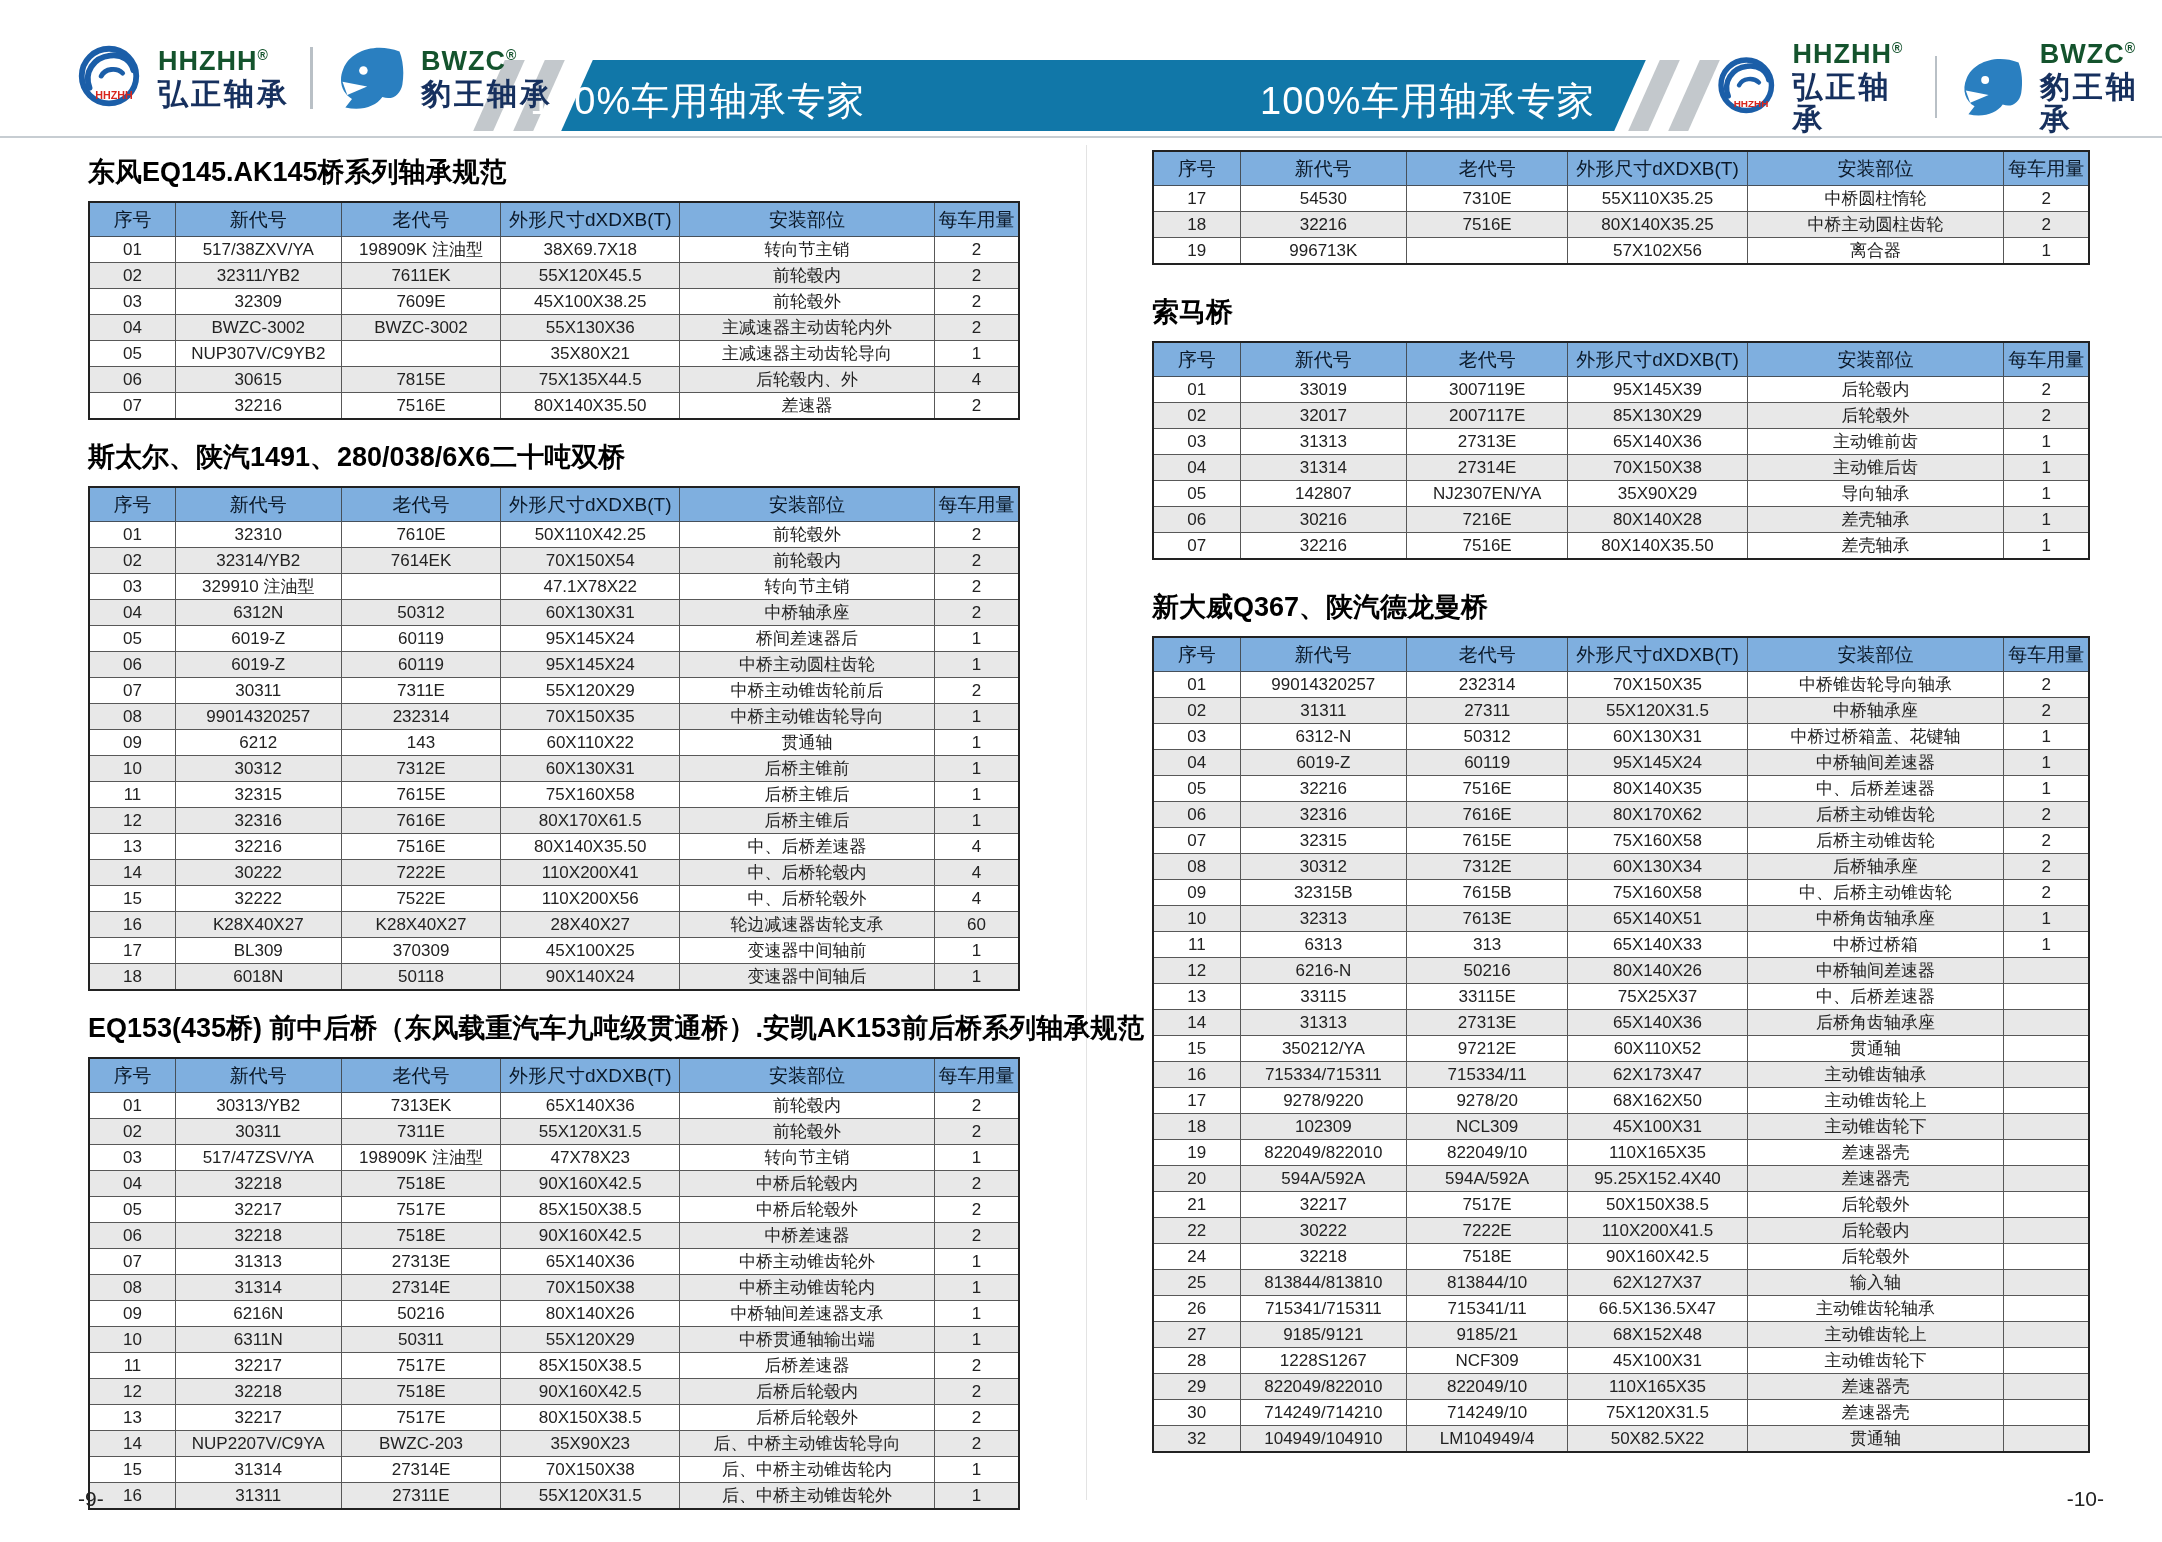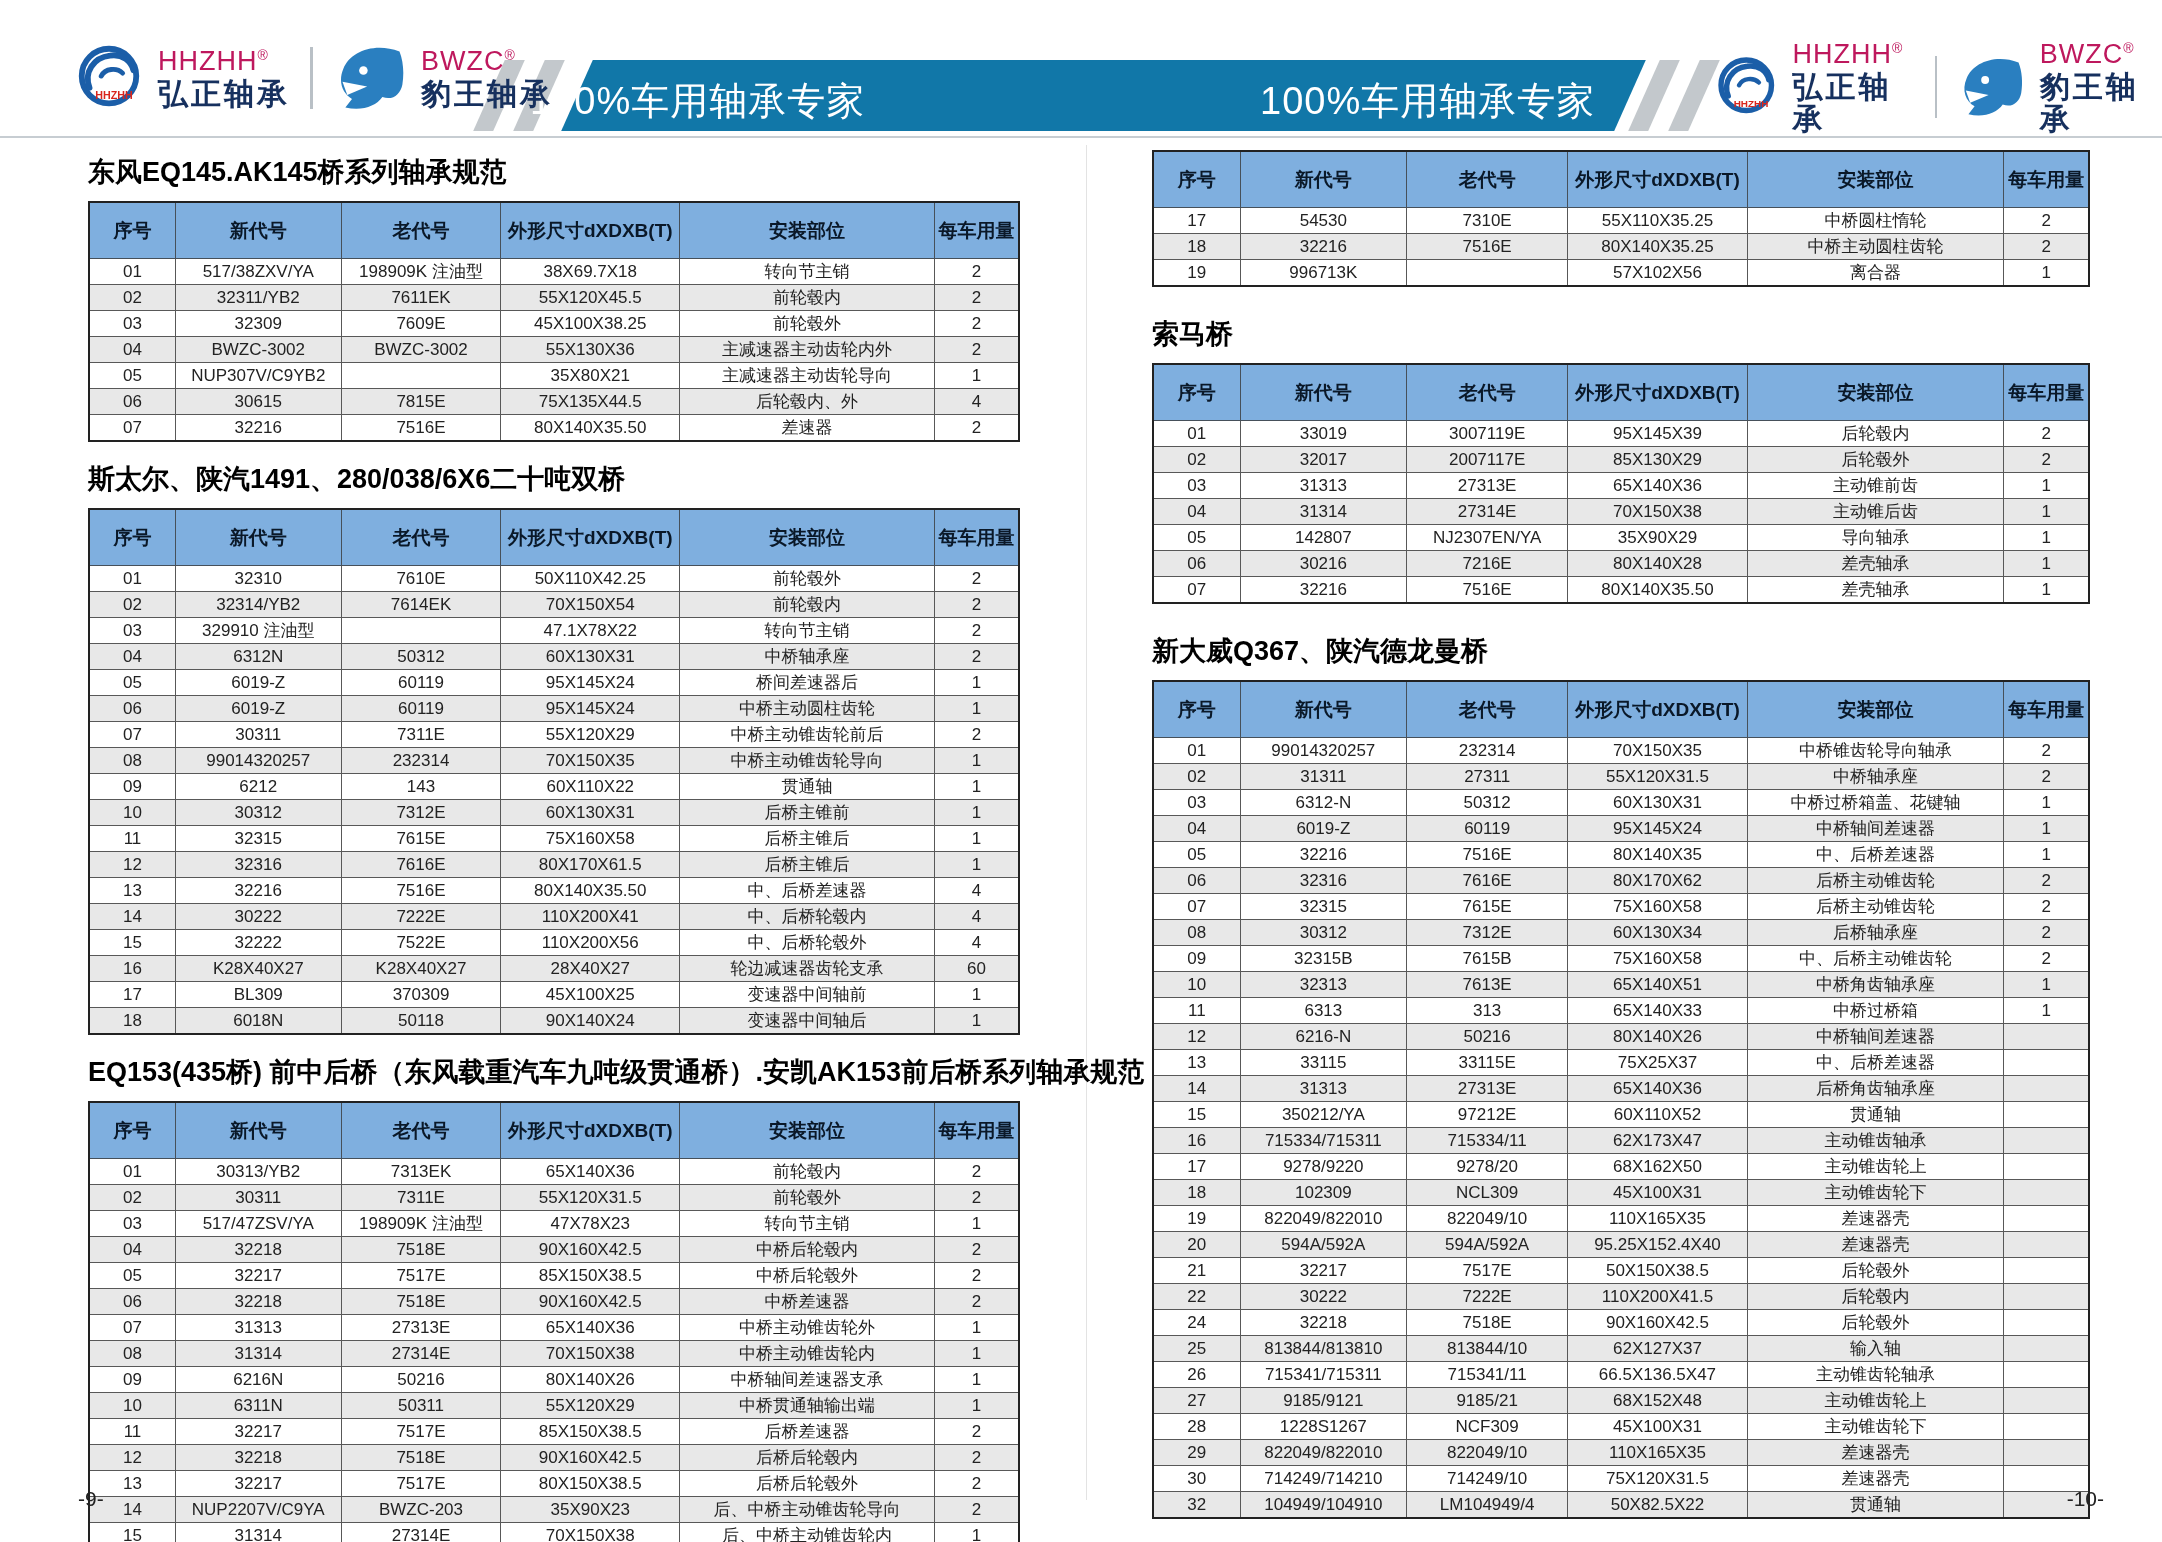--- a/index.html
+++ b/index.html
@@ -13,35 +13,35 @@
   .hdr-rule{position:absolute;top:136px;left:0;width:2162px;height:2px;background:#c7cdd2;}
   .band{position:absolute;top:60px;left:577px;width:1053px;height:71px;background:#1177a8;transform:skewX(-24deg);}
   .band-text{position:absolute;top:76px;width:420px;text-align:left;color:#ffffff;font-size:38px;letter-spacing:1px;}
   .band-text.t1{left:530px;}
   .band-text.t2{left:1260px;}
   .stripe{position:absolute;top:60px;width:20px;height:71px;background:#c3c8cc;transform:skewX(-24deg);}
   .s1{left:489px;} .s2{left:529px;} .s3{left:1644px;} .s4{left:1684px;}
   .brand{position:absolute;top:40px;display:flex;align-items:center;}
   .brand.bl{left:72px;} .brand.br{left:1712px;}
   .brand .ltxt{display:flex;flex-direction:column;justify-content:center;margin-left:12px;line-height:1.05;}
-  .abbr{font-weight:normal;color:#be185d;font-size:27px;letter-spacing:1px;}
+  .abbr{font-weight:bold;color:#14532d;font-size:27px;letter-spacing:1px;}
   .abbr .reg{font-size:14px;vertical-align:super;}
   .cname{font-weight:bold;color:#16305e;font-size:30px;letter-spacing:3px;margin-top:3px;}
   .sep{width:3px;height:62px;background:#b9c0c6;margin:0 20px;}
   
   .col{position:absolute;}
   .col-left{left:88px;top:155px;width:932px;}
   .col-right{left:1152px;top:150px;width:938px;}
   .tbl-title{font-size:27px;font-weight:bold;color:#000;margin:20px 0 12px 0;line-height:34px;white-space:nowrap;}
   .tbl-title.first{margin-top:0;}
   
   table.cat{border-collapse:collapse;width:100%;table-layout:fixed;border:2px solid #222;}
   table.cat th{
-    background:#7fafdf;color:#0a1828;font-weight:bold;font-size:19px;
-    height:33px;border:1px solid #46505a;padding:11px 2px;overflow:hidden;
+    background:#7fafdf;color:#0a1828;font-weight:normal;font-size:19px;
+    height:33px;border:1px solid #46505a;padding:0 2px;overflow:hidden;
   }
   table.cat td{
     height:25px;font-size:17px;text-align:center;color:#222;
     border:1px solid #585858;padding:0 2px;overflow:hidden;white-space:nowrap;
   }
   table.cat tbody tr:nth-child(even) td{background:#e8e8e8;}
   
   .pageno{position:absolute;top:1487px;font-size:21px;color:#222;}
   .pn-left{left:78px;}
   .pn-right{right:58px;}

